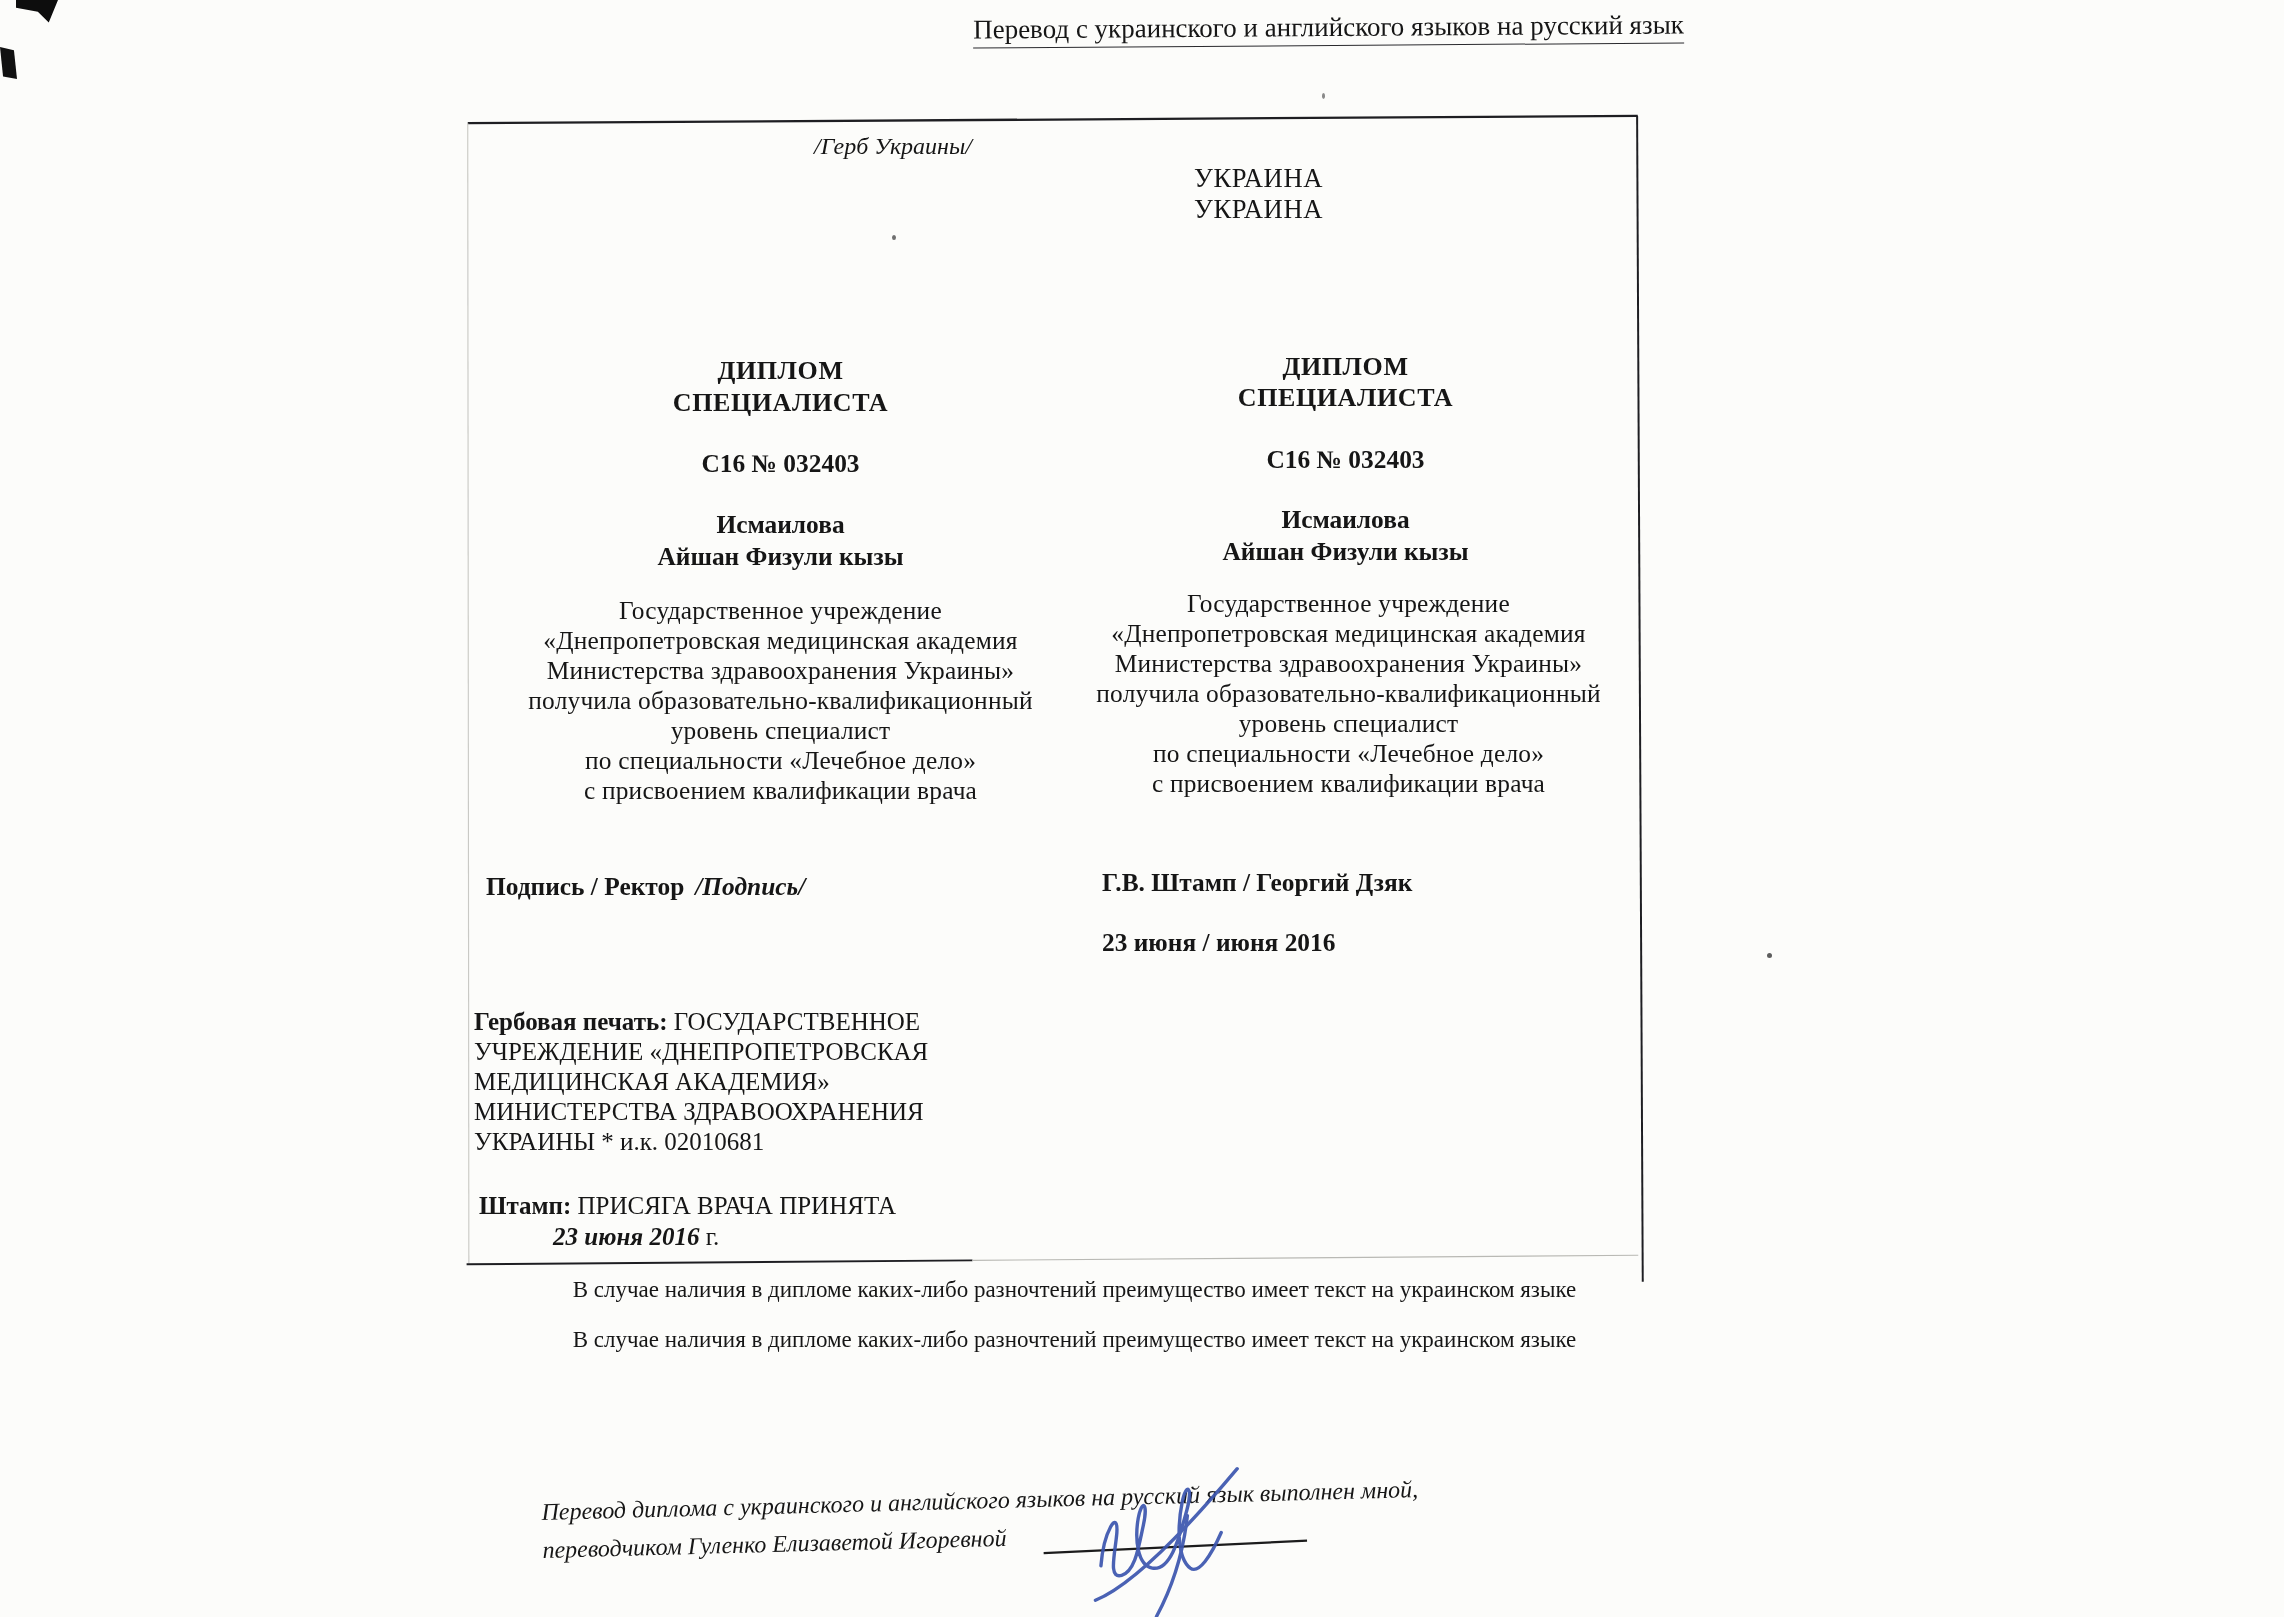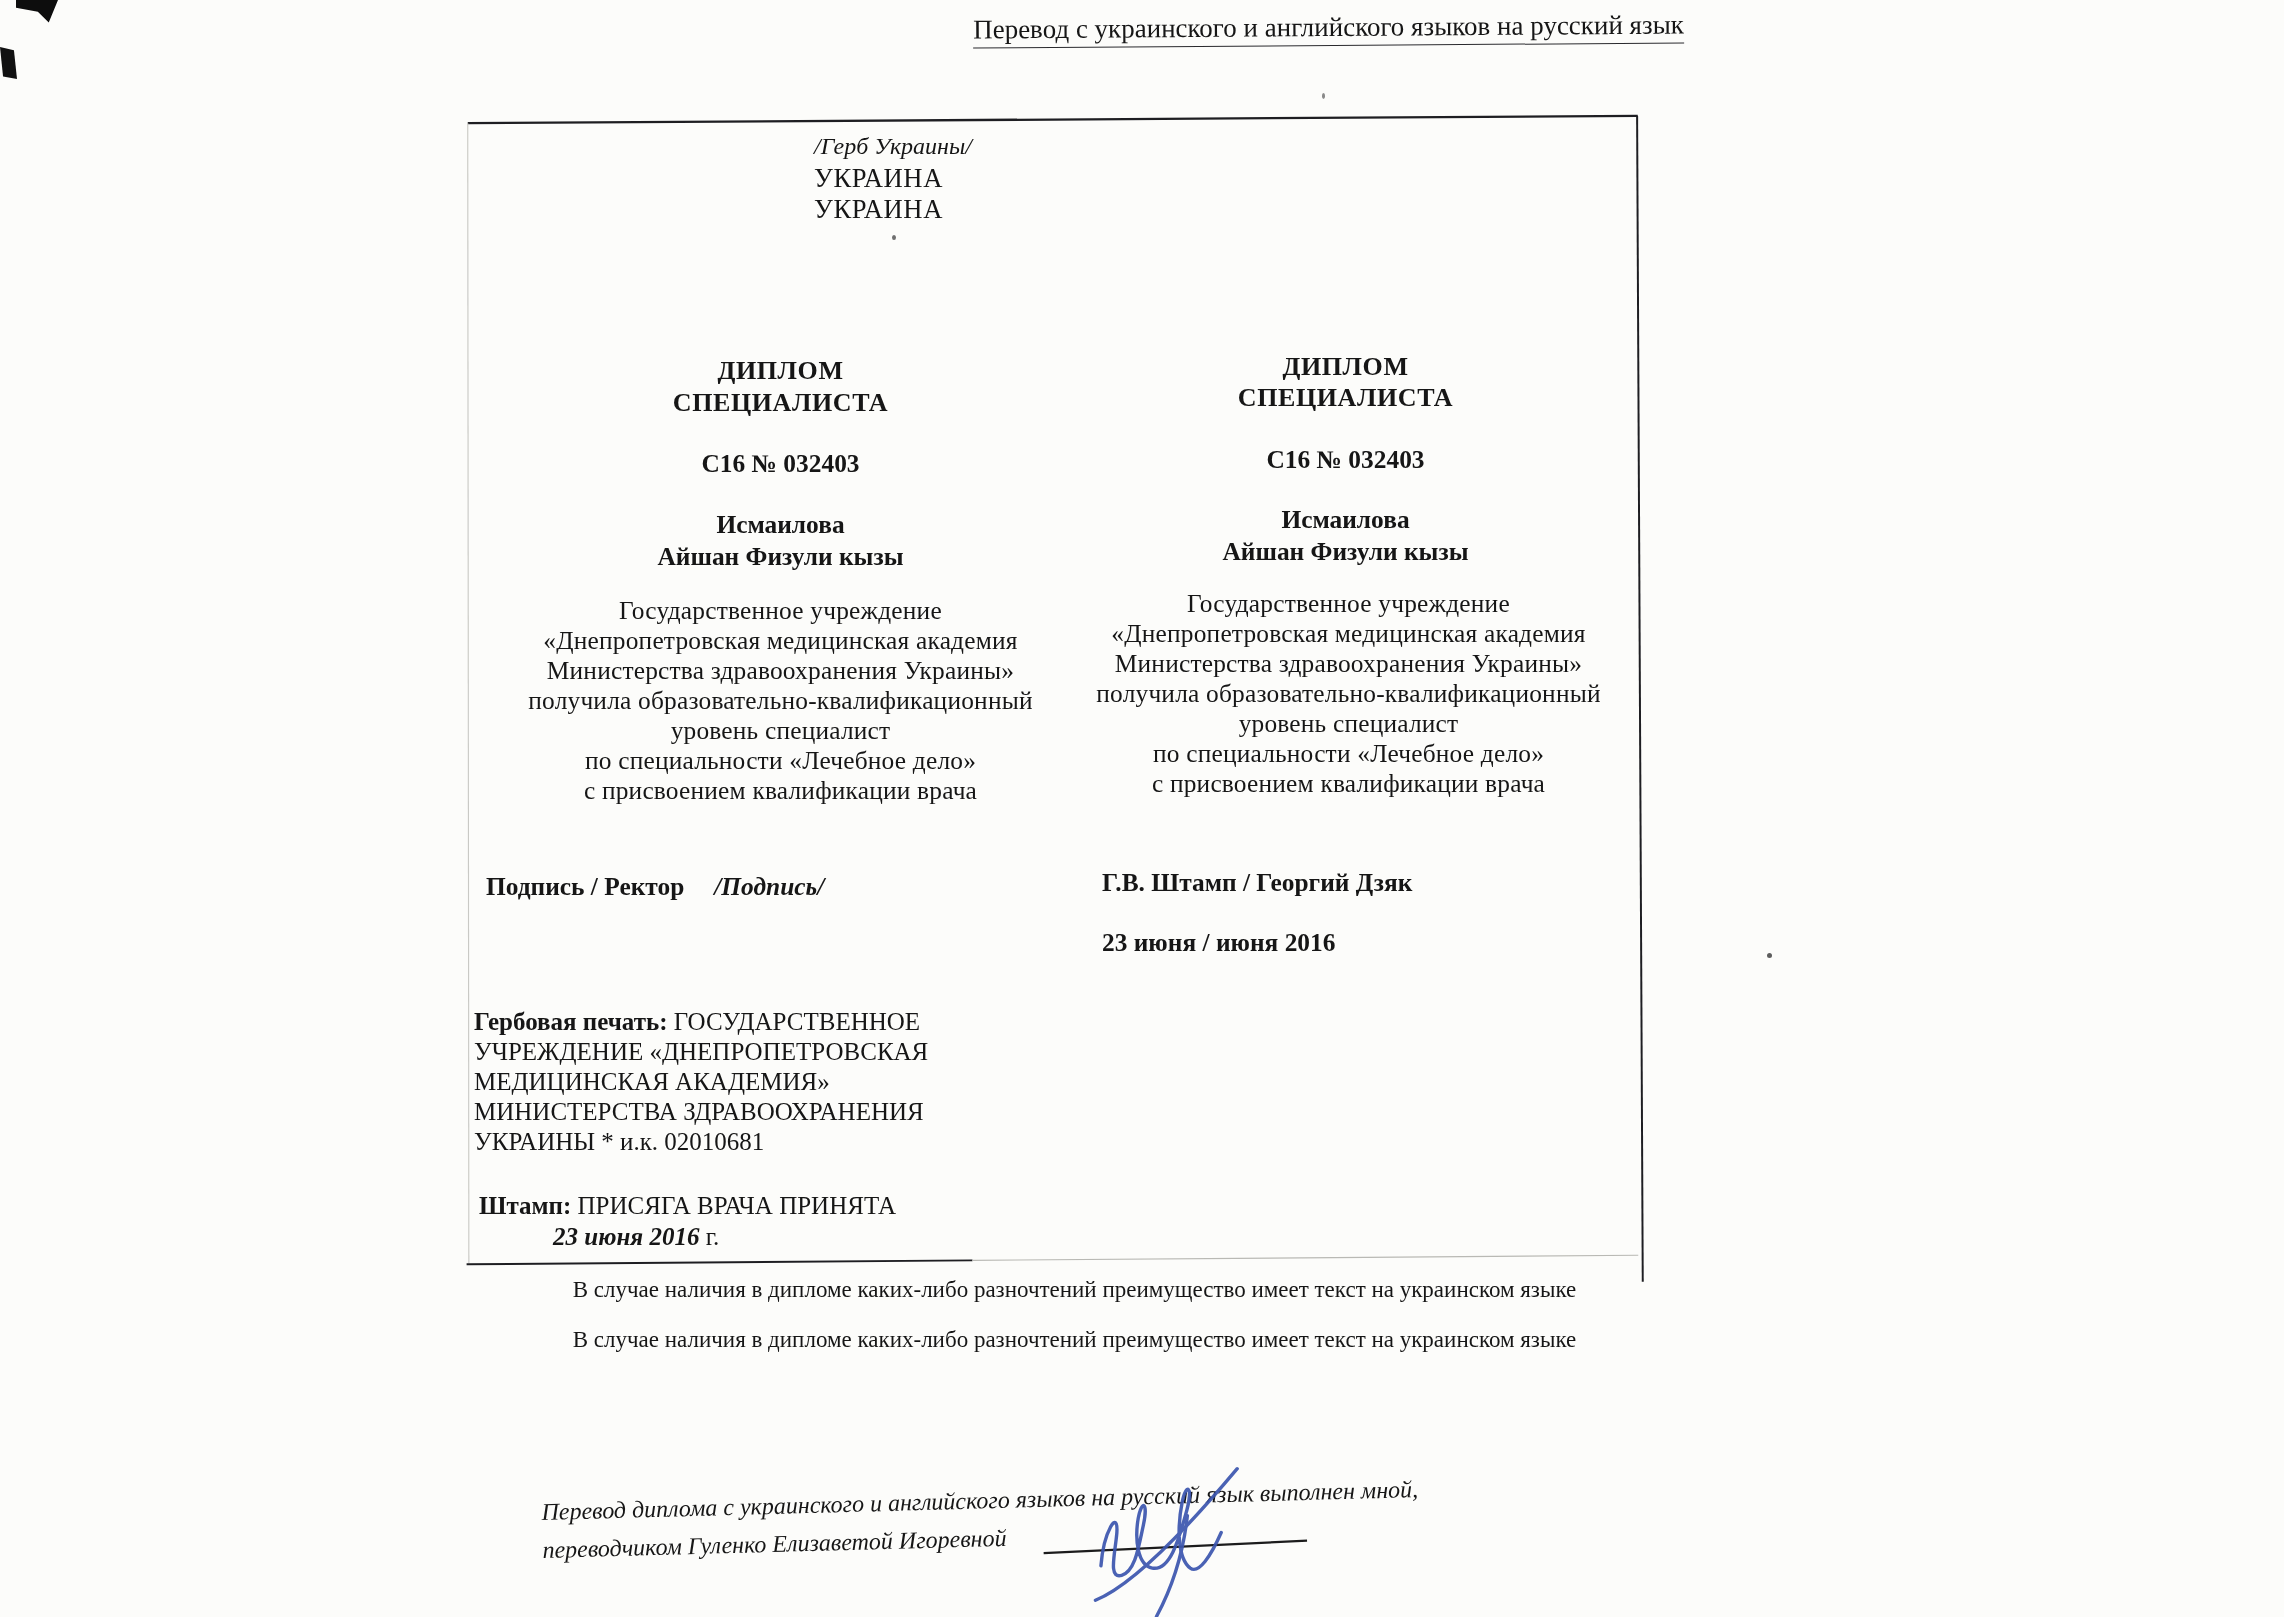--- a/index.html
+++ b/index.html
@@ -10,35 +10,35 @@
     color:#161616;
   }
   .abs{position:absolute;}
   .b{font-weight:bold;}
   
   .header{left:876px; top:12.4px; width:905px; font-size:27px; text-align:center;
           transform:rotate(-0.4deg);}
   .header .u{border-bottom:1.7px solid #2a2a2e; padding-bottom:3.4px;}
   
   .emblem-note{left:814px; top:133px; width:509px; font-size:24px; font-style:italic; text-align:left;}
-  .emblem-line{left:814px; width:509px; font-size:26.6px; text-align:left; letter-spacing:0.6px;}
+  .emblem-line{left:814px; width:509px; font-size:26.6px; text-align:right; letter-spacing:0.6px;}
   .em-uk{top:163px;} .em-ru{top:194px;}
   
   .lcol{left:526px; width:509px; text-align:center;}
   .rcol{left:1091px; width:509px; text-align:center;}
   .t1{font-size:26px; font-weight:bold; letter-spacing:0.6px;}
   .num{font-size:25.4px; font-weight:bold;}
   .nm{font-size:25.4px; font-weight:bold;}
   
   .para{font-size:25.4px; line-height:30px; text-align:center; letter-spacing:0.2px;}
   .para-l{left:498px;  top:595px; width:565px;}
   .para-r{left:1063px; top:588px; width:571px;}
   
   .rektor{left:486px; top:872px; font-size:25.4px; font-weight:bold;}
-  .rektor .sig{font-style:italic; margin-left:30px;}
+  .rektor .sig{font-style:italic; margin-left:11px;}
   .dzyak{left:1102px; top:868px; font-size:25.4px; font-weight:bold;}
   .ddate{left:1102px; top:928px; font-size:25.4px; font-weight:bold;}
   
   .seal{left:474px; top:1007px; width:577px; font-size:25px; line-height:30px; text-align:left;font-family:Liberation Serif, serif;}
   .stamp1{left:479px; top:1192px; font-size:25px;}
   .stamp2{left:553px; top:1223px; font-size:25px; font-weight:bold; font-style:italic;}
   .stamp2 .g{font-weight:normal; font-style:normal;}
   
   .discl{left:481px; width:1187px; font-size:23px; text-align:center;}
   .d1{top:1277px;} .d2{top:1327px;}

